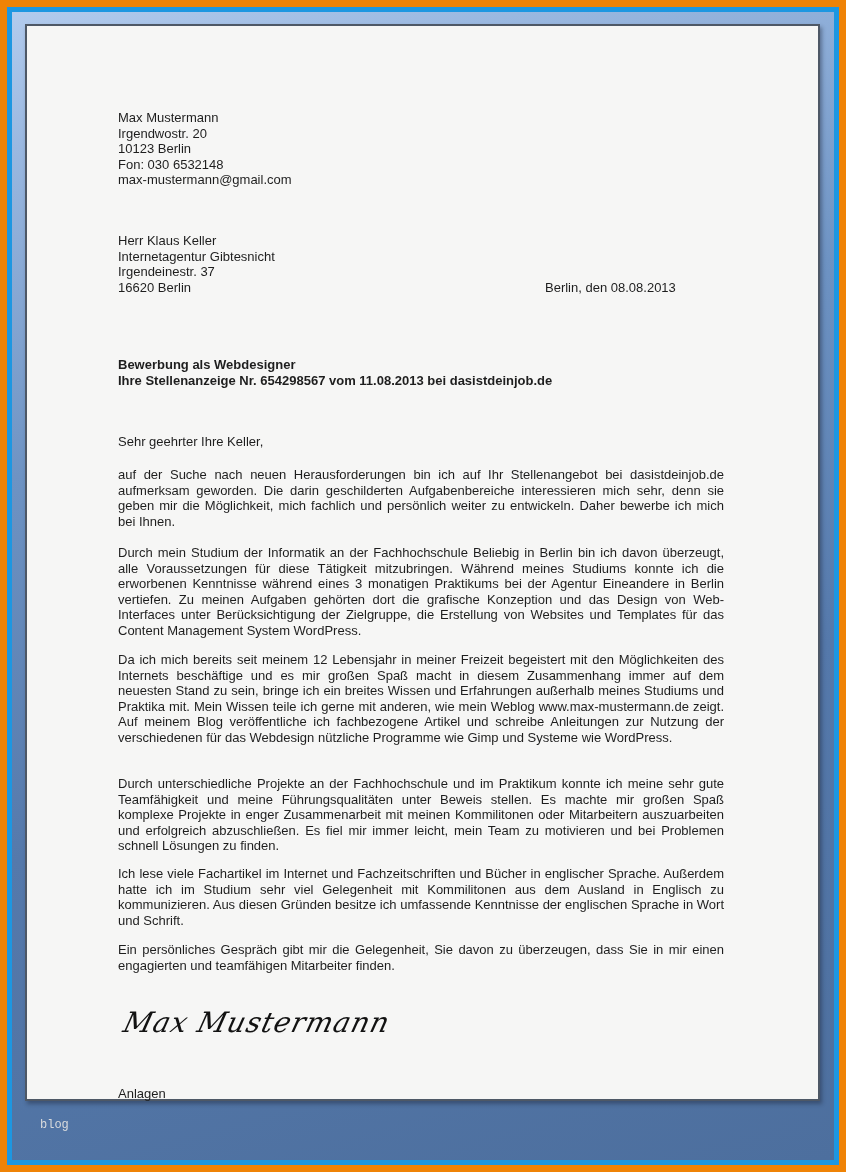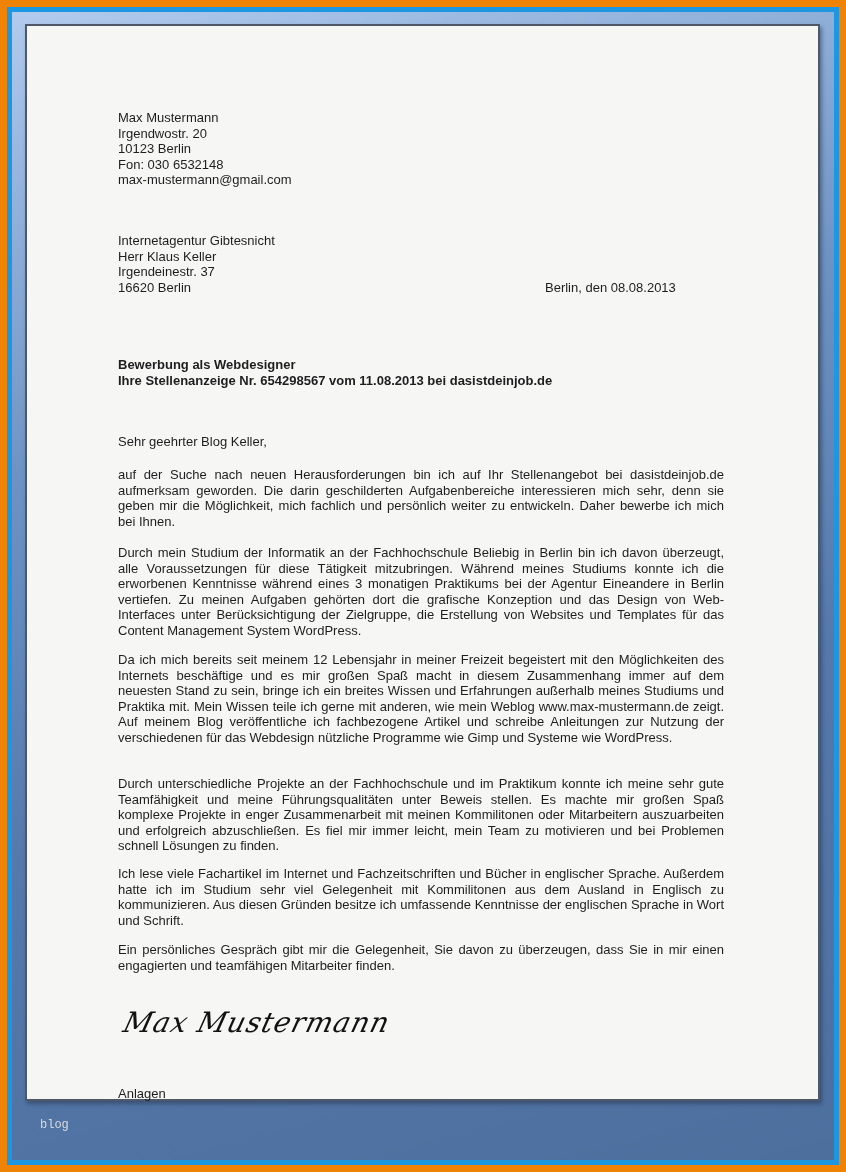--- a/index.html
+++ b/index.html
@@ -83,34 +83,34 @@
 
   <div class="tblock addr" style="top:84px">
     <div>Max Mustermann</div>
     <div>Irgendwostr. 20</div>
     <div>10123 Berlin</div>
     <div>Fon: 030 6532148</div>
     <div>max-mustermann@gmail.com</div>
   </div>
 
   <div class="tblock addr" style="top:207px">
+    <div>Herr Klaus Keller</div>
     <div>Internetagentur Gibtesnicht</div>
-    <div>Herr Klaus Keller</div>
     <div>Irgendeinestr. 37</div>
     <div>16620 Berlin</div>
   </div>
 
   <div class="tblock date-line" style="left:518px; top:254px; width:auto">Berlin, den 08.08.2013</div>
 
   <div class="tblock subject" style="top:331px">
     <div>Bewerbung als Webdesigner</div>
     <div>Ihre Stellenanzeige Nr. 654298567 vom 11.08.2013 bei dasistdeinjob.de</div>
   </div>
 
-  <div class="tblock" style="top:408px">Sehr geehrter Blog Keller,</div>
+  <div class="tblock" style="top:408px">Sehr geehrter Ihre Keller,</div>
 
   <p class="tblock para" style="top:441px">auf der Suche nach neuen Herausforderungen bin ich auf Ihr Stellenangebot bei dasistdeinjob.de aufmerksam geworden. Die darin geschilderten Aufgabenbereiche interessieren mich sehr, denn sie geben mir die Möglichkeit, mich fachlich und persönlich weiter zu entwickeln. Daher bewerbe ich mich bei Ihnen.</p>
   <p class="tblock para" style="top:519px">Durch mein Studium der Informatik an der Fachhochschule Beliebig in Berlin bin ich davon überzeugt, alle Voraussetzungen für diese Tätigkeit mitzubringen. Während meines Studiums konnte ich die erworbenen Kenntnisse während eines 3 monatigen Praktikums bei der Agentur Eineandere in Berlin vertiefen. Zu meinen Aufgaben gehörten dort die grafische Konzeption und das Design von Web-Interfaces unter Berücksichtigung der Zielgruppe, die Erstellung von Websites und Templates für das Content Management System WordPress.</p>
   <p class="tblock para" style="top:626px">Da ich mich bereits seit meinem 12 Lebensjahr in meiner Freizeit begeistert mit den Möglichkeiten des Internets beschäftige und es mir großen Spaß macht in diesem Zusammenhang immer auf dem neuesten Stand zu sein, bringe ich ein breites Wissen und Erfahrungen außerhalb meines Studiums und Praktika mit. Mein Wissen teile ich gerne mit anderen, wie mein Weblog www.max-mustermann.de zeigt. Auf meinem Blog veröffentliche ich fachbezogene Artikel und schreibe Anleitungen zur Nutzung der verschiedenen für das Webdesign nützliche Programme wie Gimp und Systeme wie WordPress.</p>
   <p class="tblock para" style="top:750px">Durch unterschiedliche Projekte an der Fachhochschule und im Praktikum konnte ich meine sehr gute Teamfähigkeit und meine Führungsqualitäten unter Beweis stellen. Es machte mir großen Spaß komplexe Projekte in enger Zusammenarbeit mit meinen Kommilitonen oder Mitarbeitern auszuarbeiten und erfolgreich abzuschließen. Es fiel mir immer leicht, mein Team zu motivieren und bei Problemen schnell Lösungen zu finden.</p>
   <p class="tblock para" style="top:916px">Ein persönliches Gespräch gibt mir die Gelegenheit, Sie davon zu überzeugen, dass Sie in mir einen engagierten und teamfähigen Mitarbeiter finden.</p>
   <p class="tblock para" style="top:840px">Ich lese viele Fachartikel im Internet und Fachzeitschriften und Bücher in englischer Sprache. Außerdem hatte ich im Studium sehr viel Gelegenheit mit Kommilitonen aus dem Ausland in Englisch zu kommunizieren. Aus diesen Gründen besitze ich umfassende Kenntnisse der englischen Sprache in Wort und Schrift.</p>
 
 
   <div class="signature">Max Mustermann</div>

